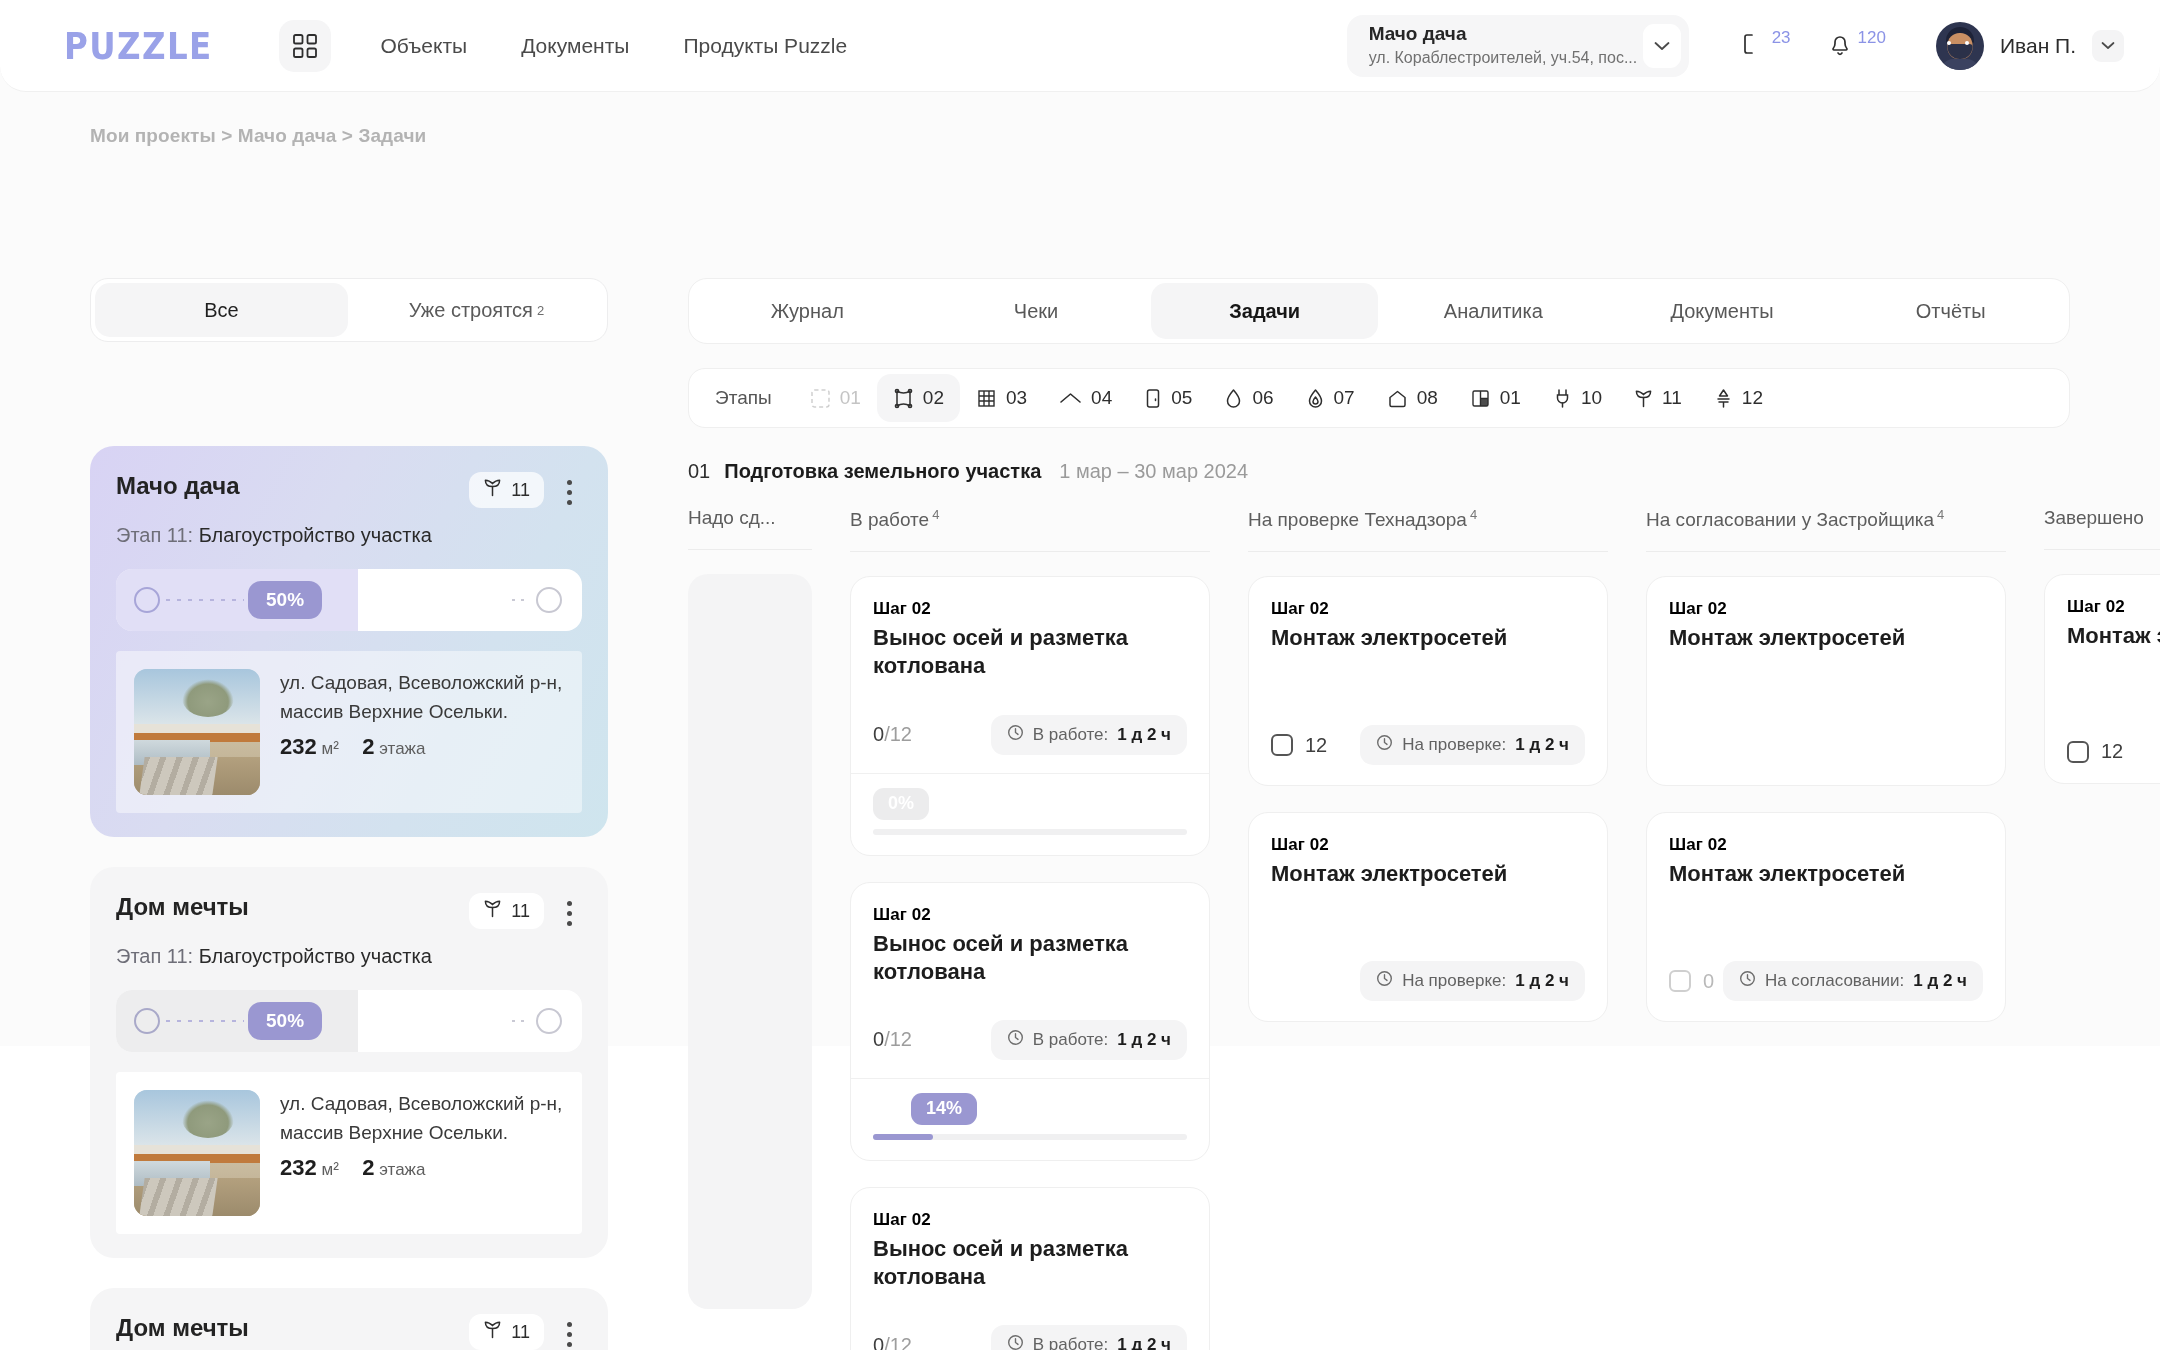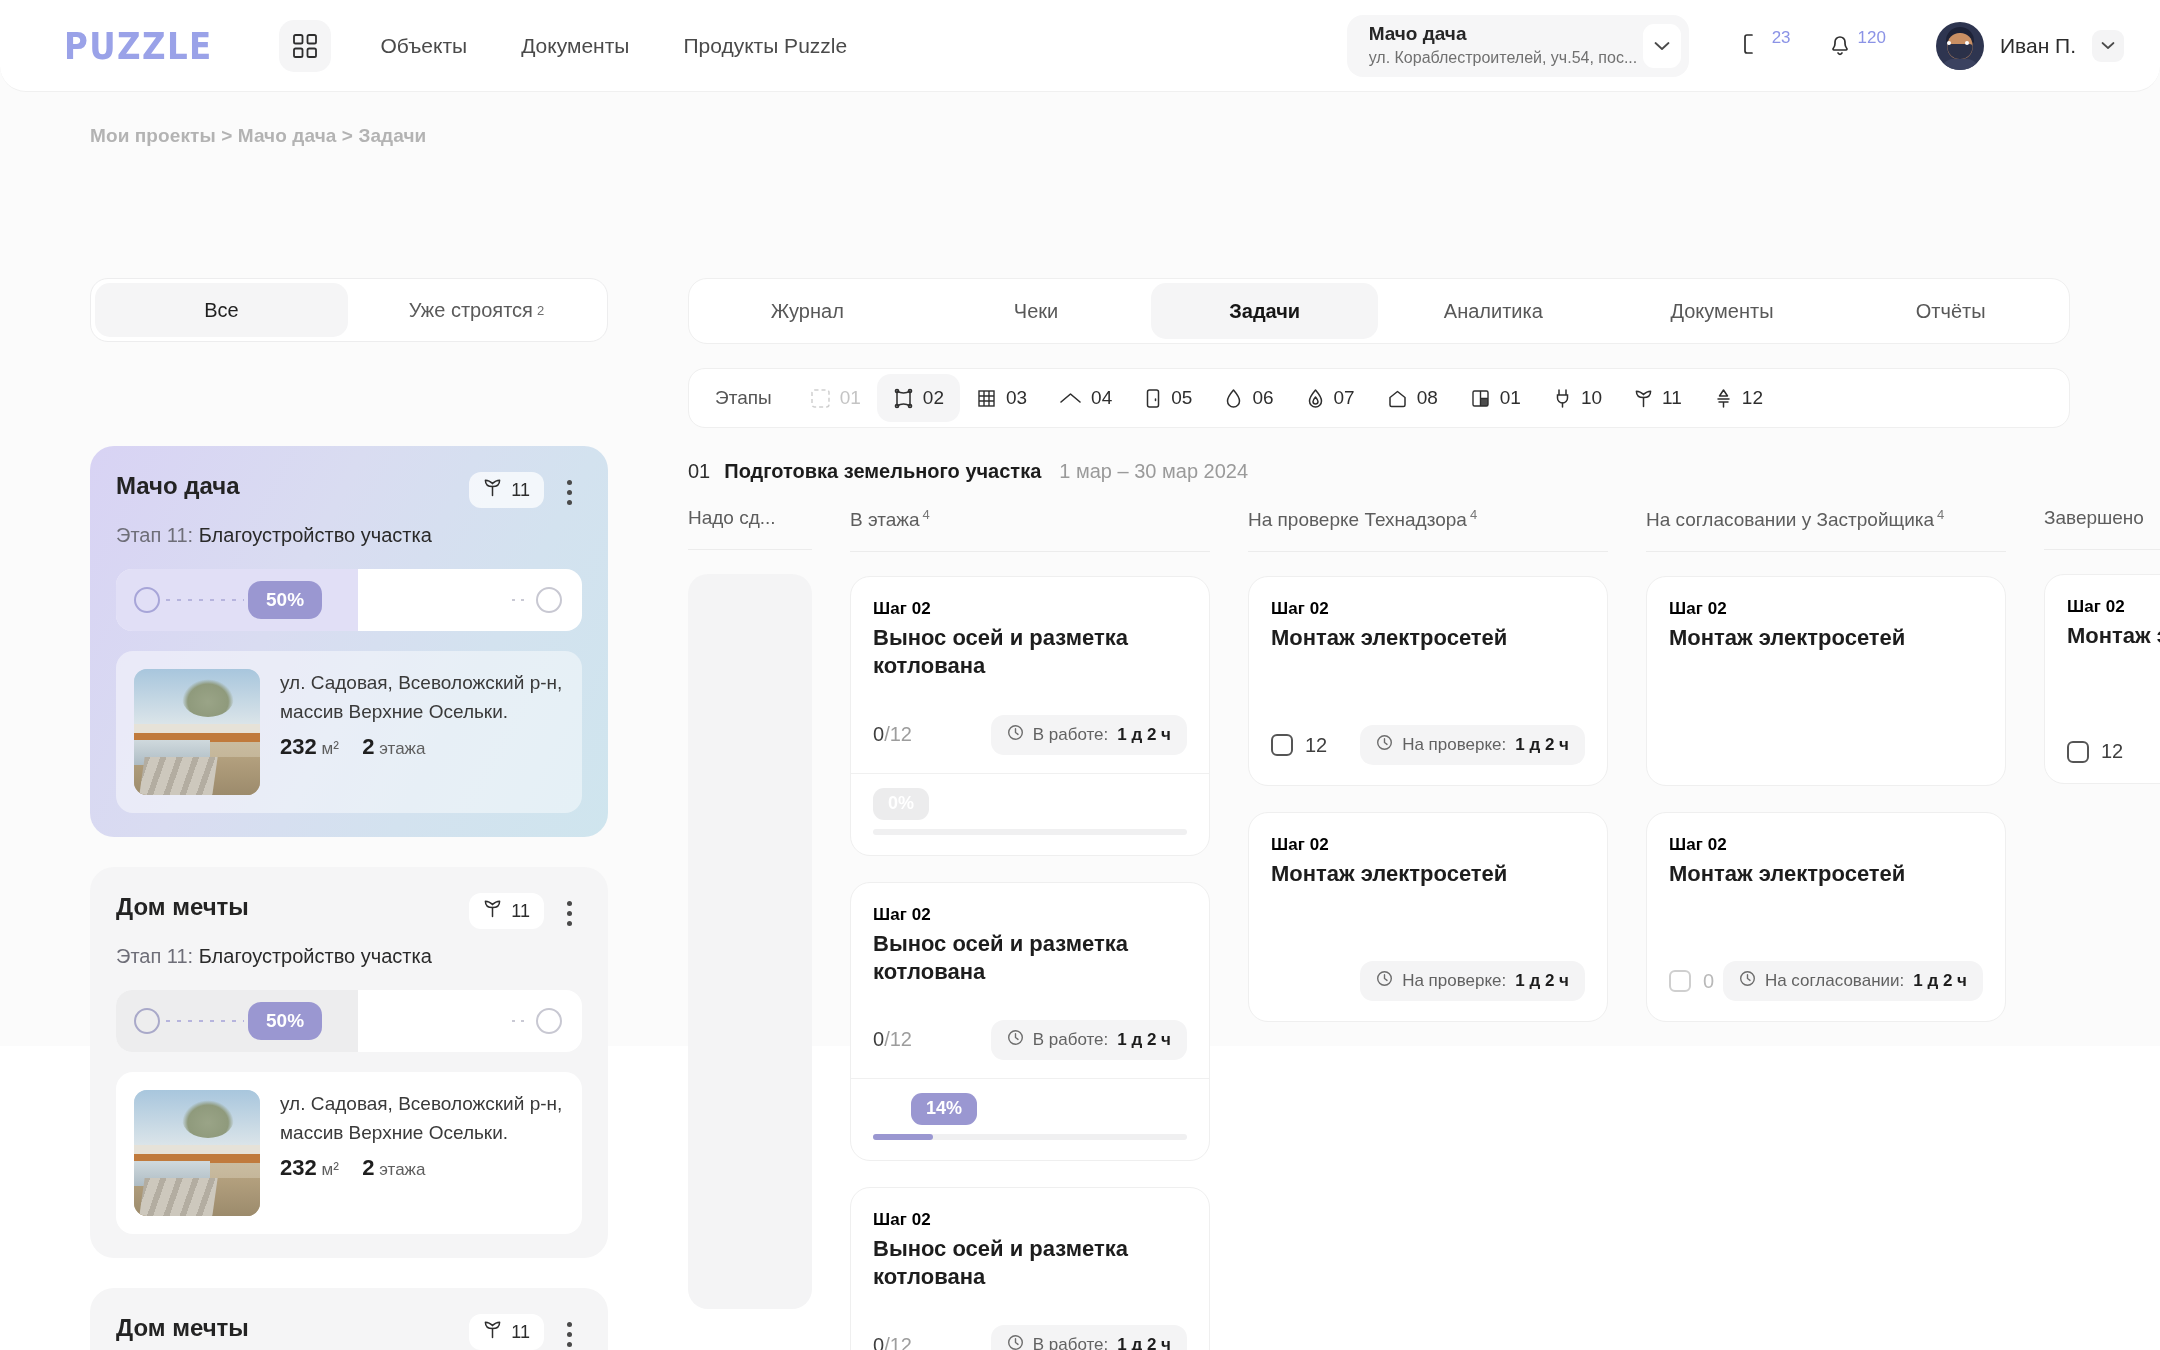--- a/index.html
+++ b/index.html
@@ -159,21 +159,21 @@
   .prog-right {
     position: absolute; right: 20px; display: flex; align-items: center; gap: 8px;
   }
   .prog-dash-r {
     width: 16px; height: 2px;
     background-image: repeating-linear-gradient(to right,#c9c9d4 0 3px,transparent 3px 9px);
   }
   .prog-dot-r { width: 26px; height: 26px; border-radius: 50%; border: 2px solid #c8c8d2; }
 
   .pc-info {
-    margin-top: 20px; border-radius: 17px; padding: 18px;
+    margin-top: 20px; border-radius: 4px; padding: 18px;
     display: flex; gap: 20px; align-items: flex-start;
   }
   .proj-card.accent .pc-info { background: rgba(255,255,255,0.46); }
   .proj-card.plain .pc-info { background: #ffffff; }
   .thumb {
     width: 126px; height: 126px; border-radius: 13px; flex: 0 0 auto; overflow: hidden;
     position: relative;
     background: linear-gradient(#bcd4e6 0%,#d6e2ea 42%,#cfc3a8 43%,#b9a88a 100%);
   }
   .thumb .sky { position: absolute; inset: 0 0 52% 0; background: linear-gradient(#a8c6dd,#dfe7ea); }
@@ -664,21 +664,21 @@
 
       <div class="col col-todo">
         <div class="col-head">Надо сд...</div>
         <div class="col-body">
           <div class="ph-box"></div>
         </div>
       </div>
 
       <div class="col col-w">
         <div class="col-head">
-          <span>В этажа</span><sup>4</sup>
+          <span>В работе</span><sup>4</sup>
         </div>
         <div class="col-body">
 
           <div class="tcard">
             <div class="t-step">Шаг 02</div>
             <div class="t-name">Вынос осей и разметка котлована</div>
             <div class="t-foot">
               <div class="t-count"><span>0</span><span class="den">/12</span></div>
               <div class="t-badge">
                 <span><svg width="17" height="17" viewBox="0 0 17 17" fill="none" stroke="#6d6d6d" stroke-width="1.4" stroke-linecap="round">

